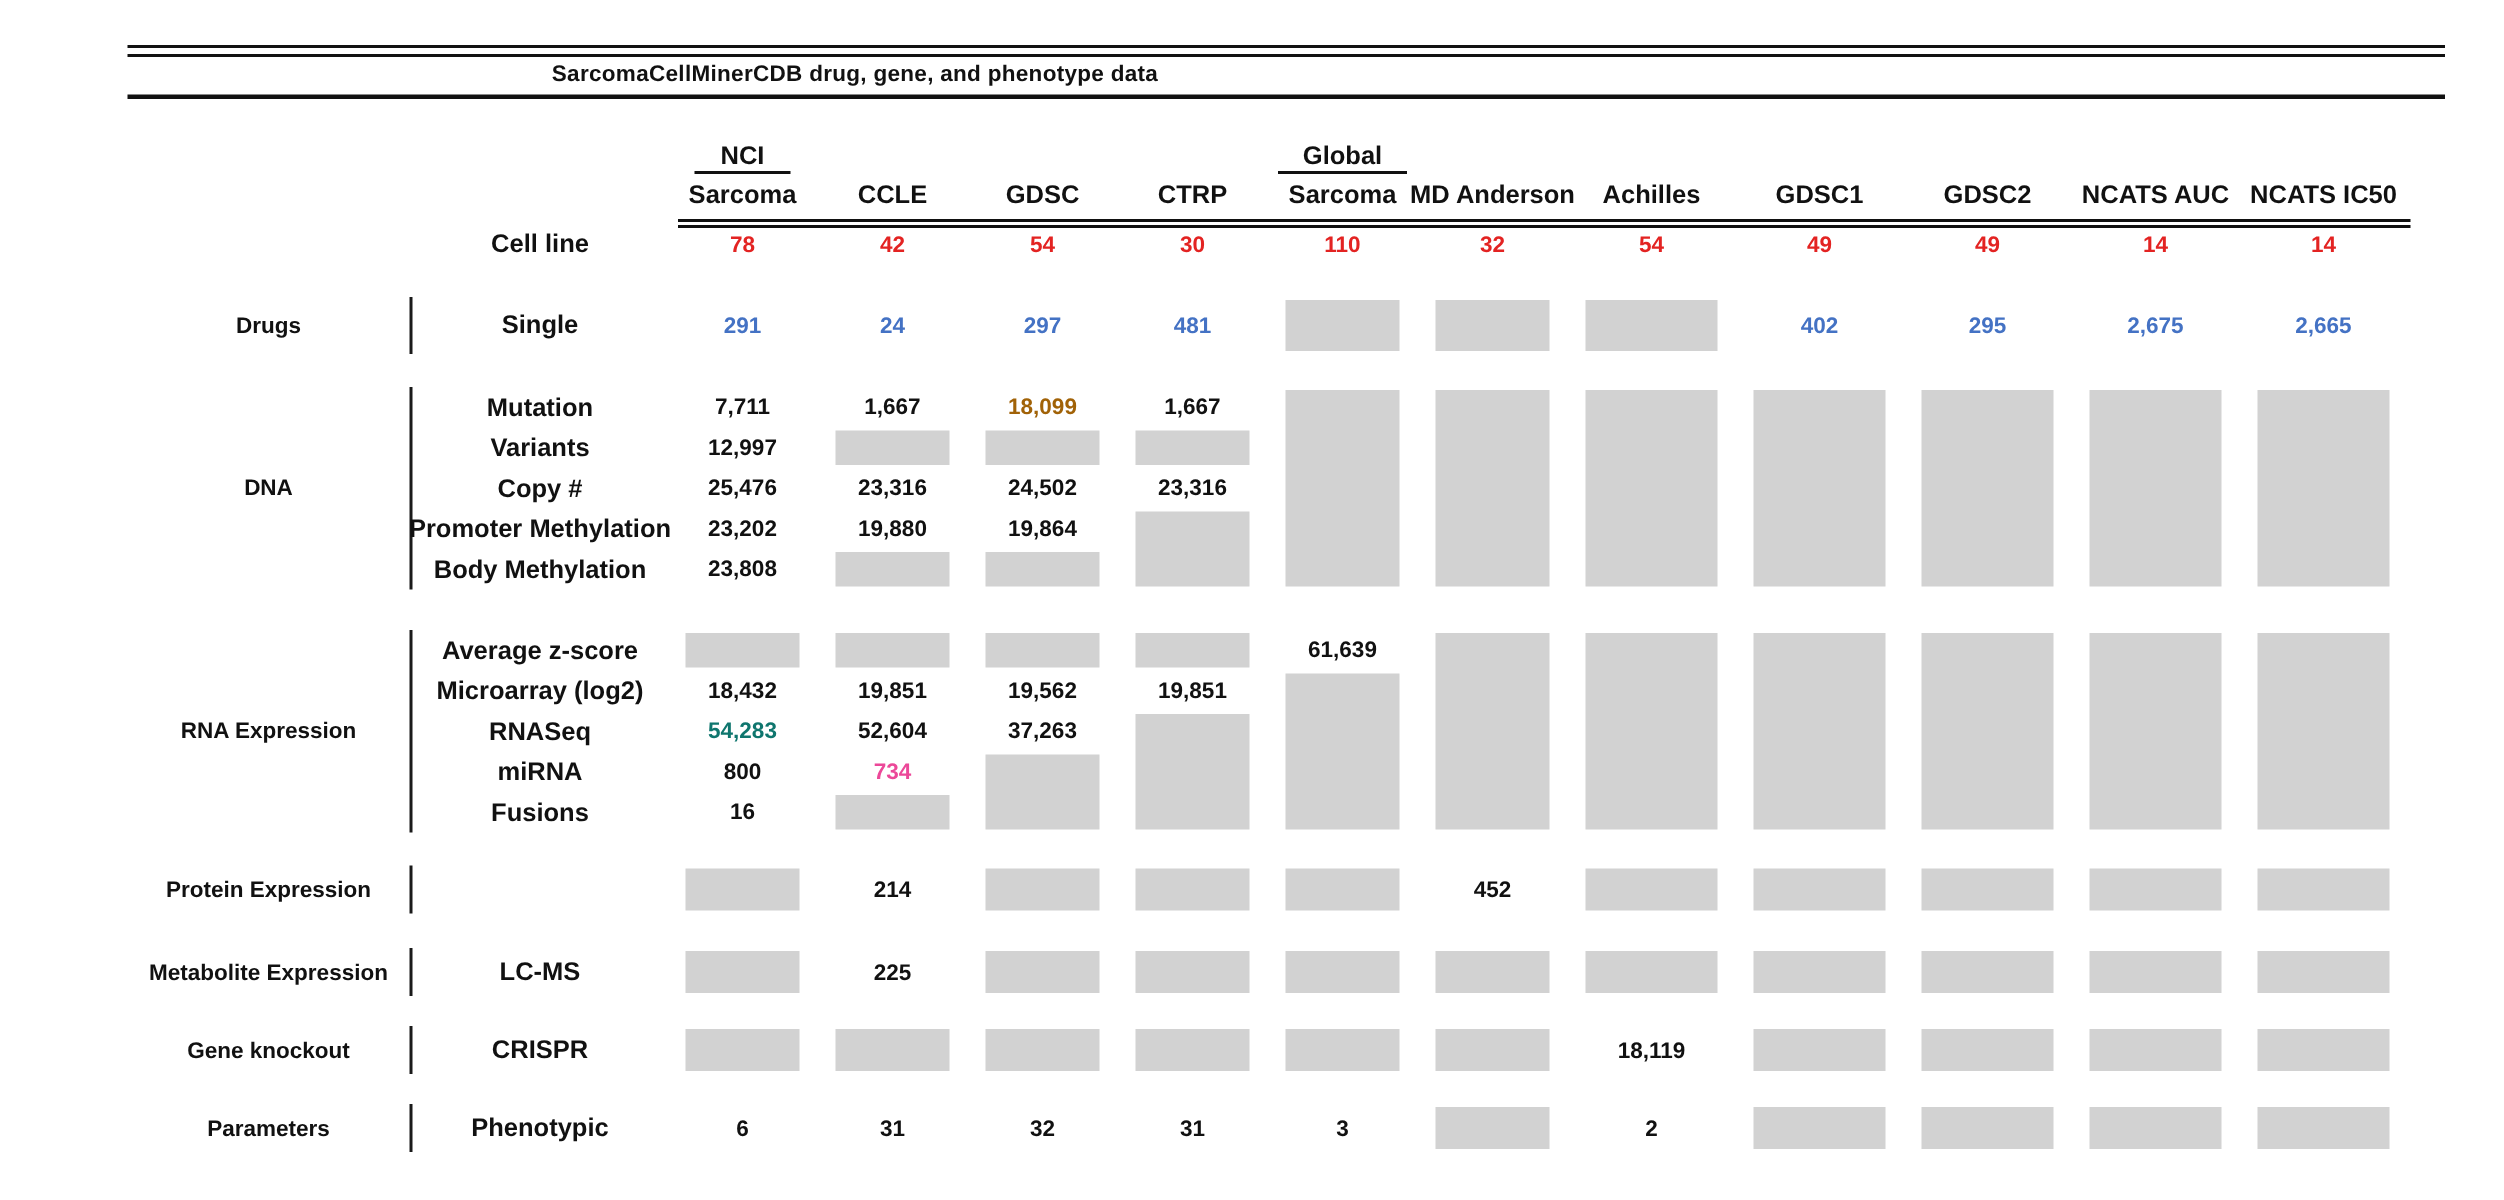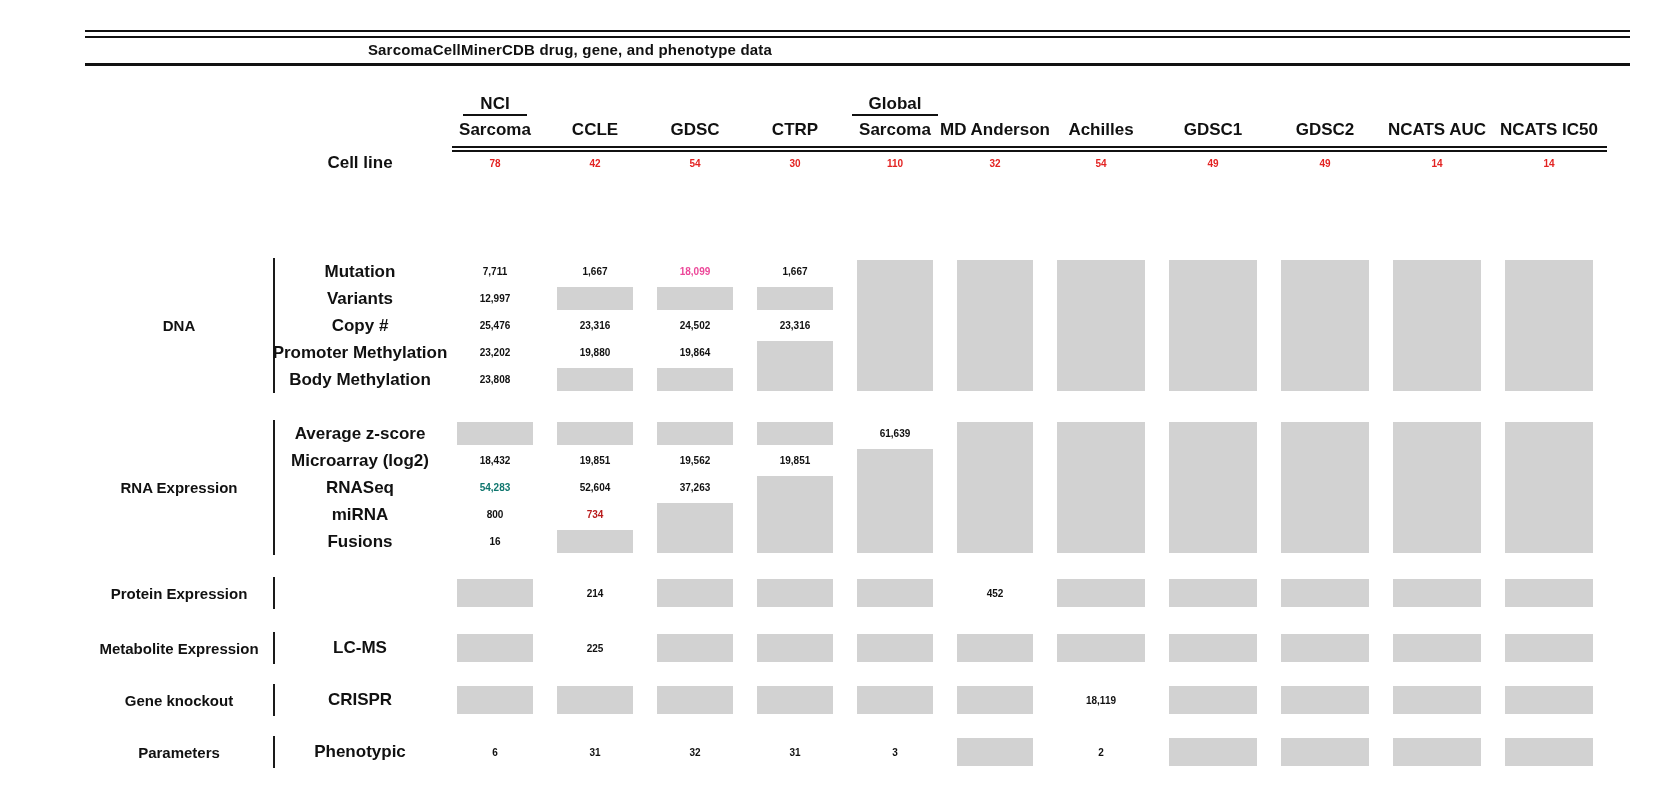--- a/index.html
+++ b/index.html
@@ -14,21 +14,21 @@
   .hu{border-bottom:2px solid #111;padding:0 17px;line-height:21px;}
   .hcell{display:flex;align-items:flex-end;justify-content:center;font-size:17px;grid-row:2;
          padding-bottom:2px;white-space:nowrap;}
   .dbl{position:absolute;top:146px;left:452px;width:1155px;height:2px;
        border-top:2px solid #111;border-bottom:2px solid #111;}
   .cat{display:flex;align-items:center;justify-content:center;font-size:15px;grid-column:1;
        text-align:center;white-space:nowrap;}
   .bar{border-right:2px solid #1a1a1a;}
   .sub{display:flex;align-items:center;justify-content:center;font-size:17px;grid-column:2;
        white-space:nowrap;}
-  .val{display:flex;align-items:center;justify-content:center;font-size:10px;}
+  .val{display:flex;align-items:center;justify-content:center;font-size:15px;}
   .box{justify-self:center;align-self:stretch;width:calc(100% - 24px);margin:2px 0;}
 </style>
 </head>
 <body>
 
 <div class="canvas">
 
   <div class="hline" style="top:30px;height:2px"></div>
   <div class="hline" style="top:36px;height:2px"></div>
   <div class="title-text">SarcomaCellMinerCDB drug, gene, and phenotype data</div>
@@ -63,26 +63,41 @@
       <div class="val" style="grid-area: 1 / 5; color: rgb(227, 35, 34);">54</div>
       <div class="val" style="grid-area: 1 / 6; color: rgb(227, 35, 34);">30</div>
       <div class="val" style="grid-area: 1 / 7; color: rgb(227, 35, 34);">110</div>
       <div class="val" style="grid-area: 1 / 8; color: rgb(227, 35, 34);">32</div>
       <div class="val" style="grid-area: 1 / 9; color: rgb(227, 35, 34);">54</div>
       <div class="val" style="grid-area: 1 / 10; color: rgb(227, 35, 34);">49</div>
       <div class="val" style="grid-area: 1 / 11; color: rgb(227, 35, 34);">49</div>
       <div class="val" style="grid-area: 1 / 12; color: rgb(227, 35, 34);">14</div>
       <div class="val" style="grid-area: 1 / 13; color: rgb(227, 35, 34);">14</div>
     </div>
+  <div class="grid" style="top: 198px; grid-auto-rows: 38px;">
+      <div class="cat bar" style="grid-row: 1 / span 1;">Drugs</div>
+      <div class="sub" style="grid-row: 1;">Single</div>
+      <div class="val" style="grid-area: 1 / 3; color: rgb(68, 114, 196);">291</div>
+      <div class="val" style="grid-area: 1 / 4; color: rgb(68, 114, 196);">24</div>
+      <div class="val" style="grid-area: 1 / 5; color: rgb(68, 114, 196);">297</div>
+      <div class="val" style="grid-area: 1 / 6; color: rgb(68, 114, 196);">481</div>
+      <div class="box" style="grid-area: 1 / 7 / span 1; background: rgb(210, 210, 210);"></div>
+      <div class="box" style="grid-area: 1 / 8 / span 1; background: rgb(210, 210, 210);"></div>
+      <div class="box" style="grid-area: 1 / 9 / span 1; background: rgb(210, 210, 210);"></div>
+      <div class="val" style="grid-area: 1 / 10; color: rgb(68, 114, 196);">402</div>
+      <div class="val" style="grid-area: 1 / 11; color: rgb(68, 114, 196);">295</div>
+      <div class="val" style="grid-area: 1 / 12; color: rgb(68, 114, 196);">2,675</div>
+      <div class="val" style="grid-area: 1 / 13; color: rgb(68, 114, 196);">2,665</div>
+    </div>
   <div class="grid" style="top: 258px; grid-auto-rows: 27px;">
       <div class="cat bar" style="grid-row: 1 / span 5;">DNA</div>
       <div class="sub" style="grid-row: 1;">Mutation</div>
       <div class="val" style="grid-area: 1 / 3; color: rgb(17, 17, 17);">7,711</div>
       <div class="val" style="grid-area: 1 / 4; color: rgb(17, 17, 17);">1,667</div>
-      <div class="val" style="grid-area: 1 / 5; color: #ec4899; text-align: right;">18,099</div>
+      <div class="val" style="grid-area: 1 / 5; color: #a16207; text-align: right;">18,099</div>
       <div class="val" style="grid-area: 1 / 6; color: rgb(17, 17, 17);">1,667</div>
       <div class="box" style="grid-area: 1 / 7 / span 5; background: rgb(210, 210, 210);"></div>
       <div class="box" style="grid-area: 1 / 8 / span 5; background: rgb(210, 210, 210);"></div>
       <div class="box" style="grid-area: 1 / 9 / span 5; background: rgb(210, 210, 210);"></div>
       <div class="box" style="grid-area: 1 / 10 / span 5; background: rgb(210, 210, 210);"></div>
       <div class="box" style="grid-area: 1 / 11 / span 5; background: rgb(210, 210, 210);"></div>
       <div class="box" style="grid-area: 1 / 12 / span 5; background: rgb(210, 210, 210);"></div>
       <div class="box" style="grid-area: 1 / 13 / span 5; background: rgb(210, 210, 210);"></div>
       <div class="sub" style="grid-row: 2;">Variants</div>
       <div class="val" style="grid-area: 2 / 3; color: rgb(17, 17, 17);">12,997</div>
@@ -124,21 +139,21 @@
       <div class="val" style="grid-area: 2 / 5; color: rgb(17, 17, 17);">19,562</div>
       <div class="val" style="grid-area: 2 / 6; color: rgb(17, 17, 17);">19,851</div>
       <div class="box" style="grid-area: 2 / 7 / span 4; background: rgb(210, 210, 210);"></div>
       <div class="sub" style="grid-row: 3;">RNASeq</div>
       <div class="val" style="grid-area: 3 / 3; color: #0f766e;">54,283</div>
       <div class="val" style="grid-area: 3 / 4; color: rgb(17, 17, 17);">52,604</div>
       <div class="val" style="grid-area: 3 / 5; color: rgb(17, 17, 17);">37,263</div>
       <div class="box" style="grid-area: 3 / 6 / span 3; background: rgb(210, 210, 210);"></div>
       <div class="sub" style="grid-row: 4;">miRNA</div>
       <div class="val" style="grid-area: 4 / 3; color: rgb(17, 17, 17);">800</div>
-      <div class="val" style="grid-area: 4 / 4; color: #b91c1c;">734</div>
+      <div class="val" style="grid-area: 4 / 4; color: #ec4899;">734</div>
       <div class="box" style="grid-area: 4 / 5 / span 2; background: rgb(210, 210, 210);"></div>
       <div class="sub" style="grid-row: 5;">Fusions</div>
       <div class="val" style="grid-area: 5 / 3; color: rgb(17, 17, 17);">16</div>
       <div class="box" style="grid-area: 5 / 4 / span 1; background: rgb(210, 210, 210);"></div>
     </div>
   <div class="grid" style="top: 577px; grid-auto-rows: 32px;">
       <div class="cat bar" style="grid-row: 1 / span 1;">Protein Expression</div>
       <div class="box" style="grid-area: 1 / 3 / span 1; background: rgb(210, 210, 210);"></div>
       <div class="val" style="grid-area: 1 / 4; color: rgb(17, 17, 17);">214</div>
       <div class="box" style="grid-area: 1 / 5 / span 1; background: rgb(210, 210, 210);"></div>

